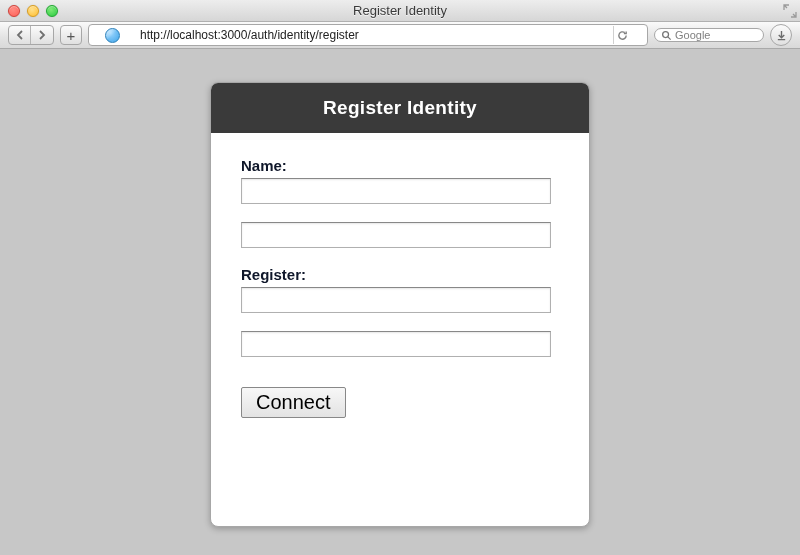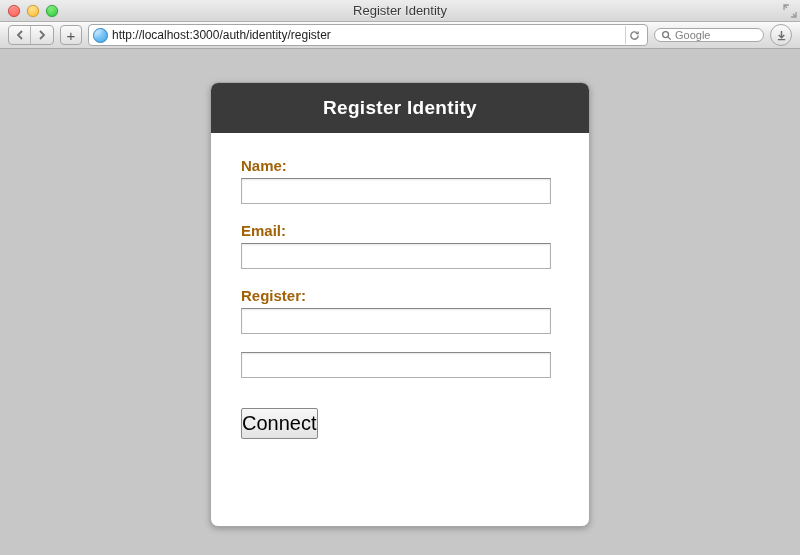--- a/index.html
+++ b/index.html
@@ -93,22 +93,22 @@
       line-height: 1;
     }
     .address-bar {
       flex: 1;
       height: 22px;
       border: 1px solid #a7a7a7;
       border-radius: 4px;
       background: #fff;
       display: flex;
       align-items: center;
-      padding: 0 4px;
-      gap: 4px;
+      padding: 0 16px;
+      gap: 20px;
     }
     .globe-icon {
       width: 15px; height: 15px;
       border-radius: 50%;
       background: radial-gradient(circle at 35% 30%, #9ed7ff, #3fa4e8);
       border: 0.5px solid #2b7fb8;
       position: relative;
       flex-shrink: 0;
     }
     .globe-icon::after {
@@ -195,37 +195,37 @@
       letter-spacing: 0.3px;
     }
     .card-body {
       padding: 24px 30px 20px;
     }
     .field { margin-bottom: 18px; }
     .field-label {
       display: block;
       font-weight: bold;
       font-size: 15px;
-      color: #a16207;
+      color: #0f172a;
       margin-bottom: 4px;
     }
     .field-input {
       width: 310px;
       height: 26px;
       border: 1px solid #b0b0b0;
       border-top-color: #888;
       background: #fff;
       padding: 0 4px;
       font-size: 14px;
       box-shadow: inset 0 1px 2px rgba(0,0,0,0.1);
     }
     .connect-btn {
       margin-top: 12px;
       font-size: 20px;
-      padding: 3px 0;
+      padding: 3px 14px;
       border: 1px solid #888;
       border-radius: 2px;
       background: linear-gradient(to bottom, #f7f7f7, #e3e3e3);
       color: #000;
       cursor: pointer;
       font-family: inherit;
     }
   </style>
 </head>
 <body>
@@ -285,21 +285,20 @@
   <div class="card">
     <div class="card-header">
       <div class="card-header-title">Register Identity</div>
     </div>
     <div class="card-body">
       <div class="field">
         <label class="field-label">Name:</label>
         <input class="field-input" type="text" value="" style="">
       </div>
       <div class="field">
-        <label class="field-label">Email:</label>
         <input class="field-input" type="text" value="" style="">
       </div>
       <div class="field">
         <label class="field-label">Register:</label>
         <input class="field-input" type="password" value="" style="">
       </div>
       <div class="field">
         <input class="field-input" type="password" value="" style="">
       </div>
       <button class="connect-btn">Connect</button>

